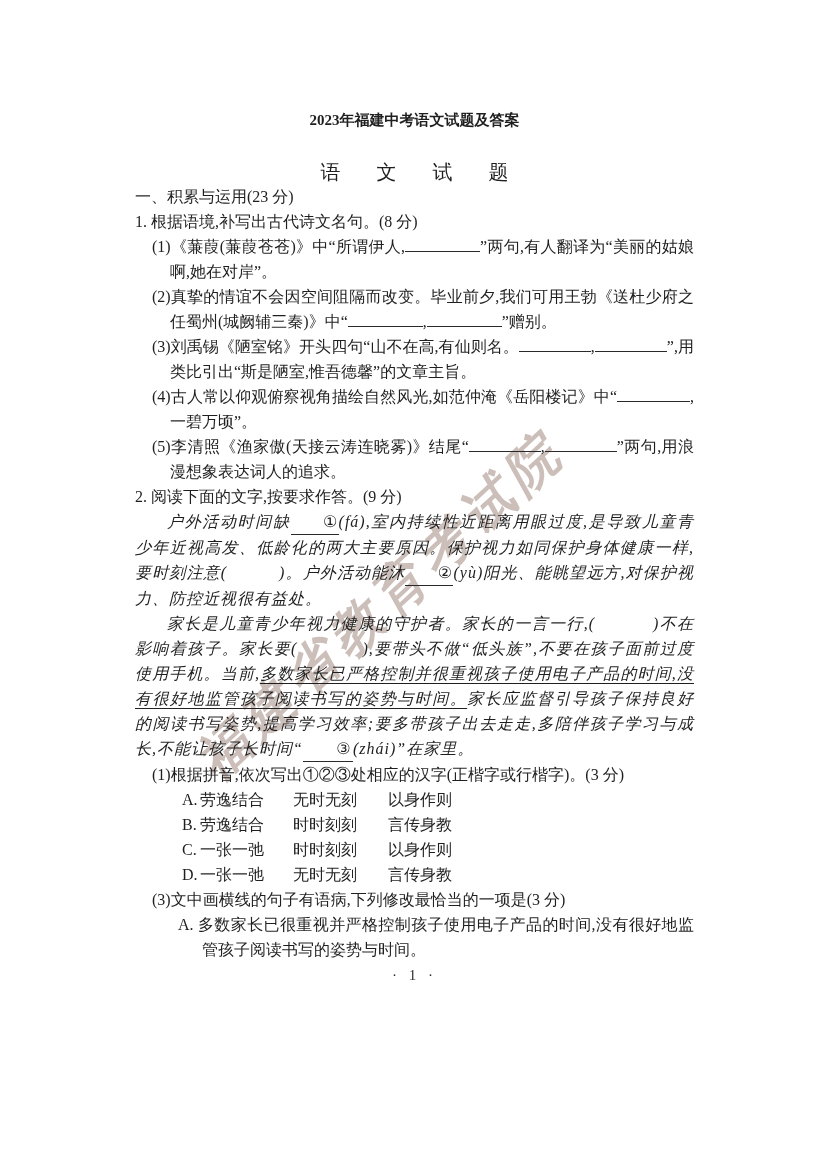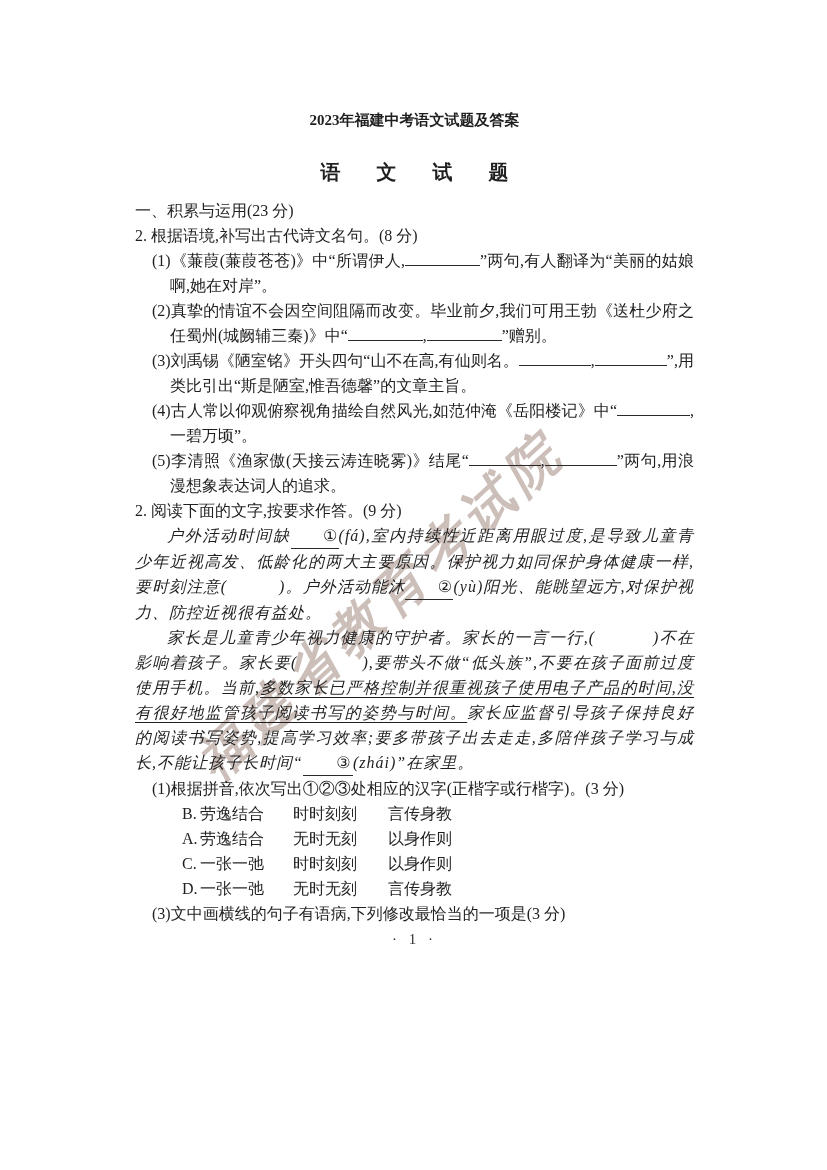--- a/index.html
+++ b/index.html
@@ -35,24 +35,24 @@
     line-height:25px;
   }
   .title{
     margin:0 0 26px 0;
     font-size:15px;
     line-height:28px;
     font-weight:bold;
     text-align:center;
   }
   .subtitle{
-    margin:0 0 14px 0;
+    margin:0 0 0 0;
     font-size:20px;
     line-height:24px;
-    font-weight:bold;
+    font-weight:normal;
     text-align:center;
     letter-spacing:36px;
     text-indent:36px;
   }
   .sec-heading{font-weight:normal;}
   .q-lead{}
   .subitem{
     padding-left:35px;
     text-indent:-18px;
     text-align:justify;
@@ -101,49 +101,50 @@
   <div class="watermark">福建省教育考试院</div>
 
   <div class="content">
 
     <div class="title">2023年福建中考语文试题及答案</div>
 
     <div class="subtitle">语文试题</div>
 
     <div class="sec-heading">一、积累与运用(23 分)</div>
 
-    <div class="q-lead">2. 根据语境,补写出古代诗文名句。(8 分)</div>
+    <div class="q-lead">1. 根据语境,补写出古代诗文名句。(8 分)</div>
 
     <div class="subitem">(1)《蒹葭(蒹葭苍苍)》中“所谓伊人,<span class="blank" style="width: 75px;"></span>”两句,有人翻译为“美丽的姑娘啊,她在对岸”。</div>
     <div class="subitem">(2)真挚的情谊不会因空间阻隔而改变。毕业前夕,我们可用王勃《送杜少府之任蜀州(城阙辅三秦)》中“<span class="blank" style="width: 75px;"></span>,<span class="blank" style="width: 75px;"></span>”赠别。</div>
     <div class="subitem">(3)刘禹锡《陋室铭》开头四句“山不在高,有仙则名。<span class="blank" style="width: 72px;"></span>,<span class="blank" style="width: 72px;"></span>”,用类比引出“斯是陋室,惟吾德馨”的文章主旨。</div>
     <div class="subitem">(4)古人常以仰观俯察视角描绘自然风光,如范仲淹《岳阳楼记》中“<span class="blank" style="width: 73px;"></span>,一碧万顷”。</div>
     <div class="subitem">(5)李清照《渔家傲(天接云涛连晓雾)》结尾“<span class="blank" style="width: 72px;"></span>,<span class="blank" style="width: 72px;"></span>”两句,用浪漫想象表达词人的追求。</div>
 
     <div class="q-lead">2. 阅读下面的文字,按要求作答。(9 分)</div>
 
     <div class="passage">户外活动时间缺<span class="blank filled" style="width: 48px;">①</span>(fá),室内持续性近距离用眼过度,是导致儿童青少年近视高发、低龄化的两大主要原因。保护视力如同保护身体健康一样,要时刻注意(<span class="gap" style="width: 52px;"></span>)。户外活动能沐<span class="blank filled" style="width: 48px;">②</span>(yù)阳光、能眺望远方,对保护视力、防控近视很有益处。</div>
     <div class="passage">家长是儿童青少年视力健康的守护者。家长的一言一行,(<span class="gap" style="width: 58px;"></span>)不在影响着孩子。家长要(<span class="gap" style="width: 65px;"></span>),要带头不做“低头族”,不要在孩子面前过度使用手机。当前,<span class="uline">多数家长已严格控制并很重视孩子使用电子产品的时间,没有很好地监管孩子阅读书写的姿势与时间。</span>家长应监督引导孩子保持良好的阅读书写姿势,提高学习效率;要多带孩子出去走走,多陪伴孩子学习与成长,不能让孩子长时间“<span class="blank filled" style="width: 50px;">③</span>(zhái)”在家里。</div>
 
     <div class="subitem">(1)根据拼音,依次写出①②③处相应的汉字(正楷字或行楷字)。(3 分)</div>
 
     <div class="options">
       <div class="opt-row">
-        <span class="opt-label">B.</span><span class="opt-w1">劳逸结合</span><span class="opt-w2">时时刻刻</span><span class="opt-w3">言传身教</span>
+        <span class="opt-label">A.</span><span class="opt-w1">劳逸结合</span><span class="opt-w2">无时无刻</span><span class="opt-w3">以身作则</span>
       </div>
       <div class="opt-row">
-        <span class="opt-label">A.</span><span class="opt-w1">劳逸结合</span><span class="opt-w2">无时无刻</span><span class="opt-w3">以身作则</span>
+        <span class="opt-label">B.</span><span class="opt-w1">劳逸结合</span><span class="opt-w2">时时刻刻</span><span class="opt-w3">言传身教</span>
       </div>
       <div class="opt-row">
         <span class="opt-label">C.</span><span class="opt-w1">一张一弛</span><span class="opt-w2">时时刻刻</span><span class="opt-w3">以身作则</span>
       </div>
       <div class="opt-row">
         <span class="opt-label">D.</span><span class="opt-w1">一张一弛</span><span class="opt-w2">无时无刻</span><span class="opt-w3">言传身教</span>
       </div>
     </div>
 
     <div class="subitem">(3)文中画横线的句子有语病,下列修改最恰当的一项是(3 分)</div>
 
+    <div class="opt-para">A. 多数家长已很重视并严格控制孩子使用电子产品的时间,没有很好地监管孩子阅读书写的姿势与时间。</div>
 
     <div class="page-num">· 1 ·</div>
 
   </div>
 </div>
 
 </body></html>

